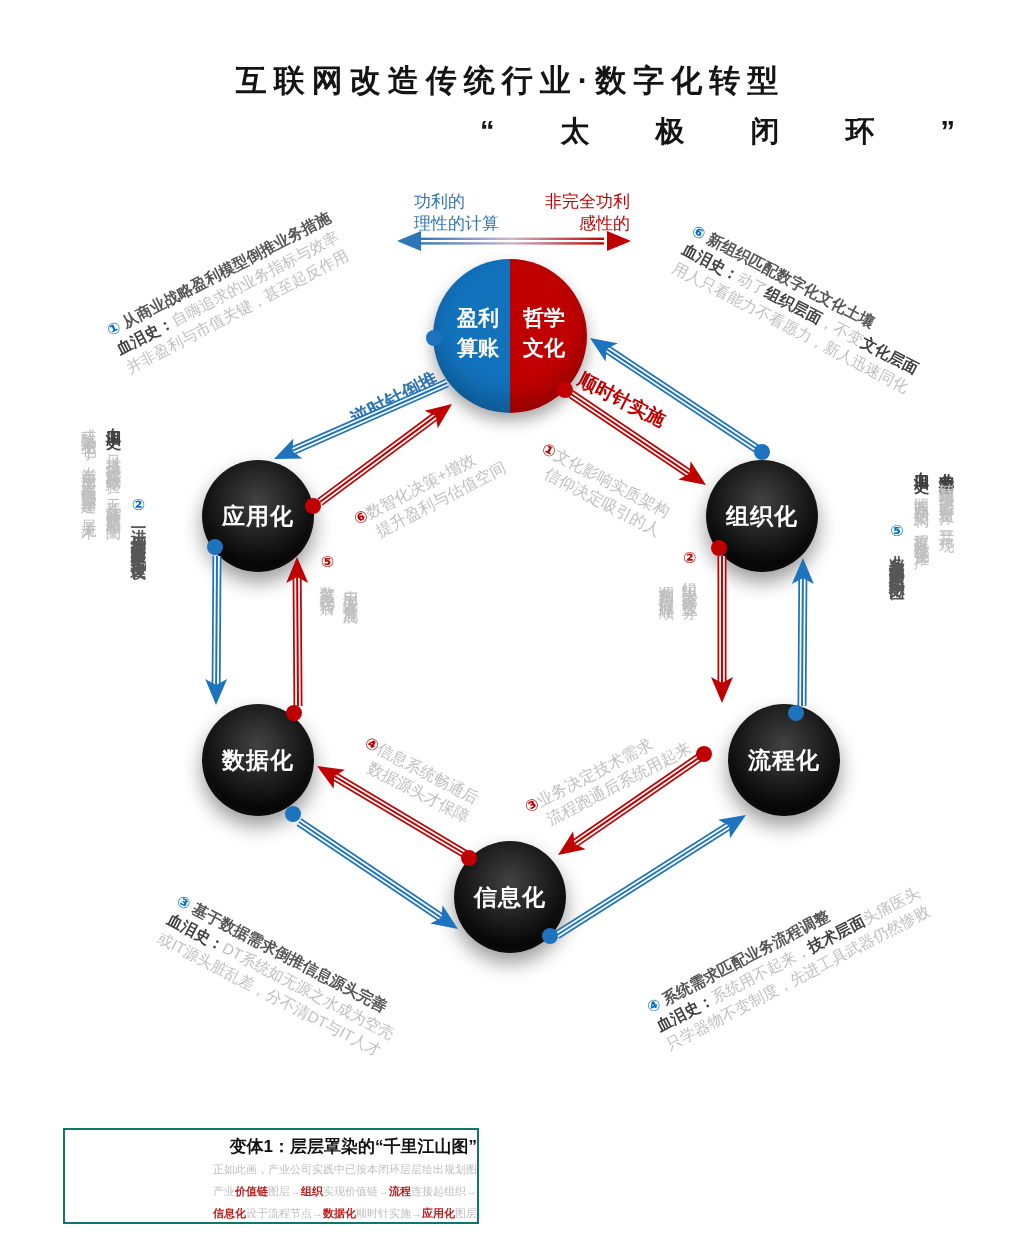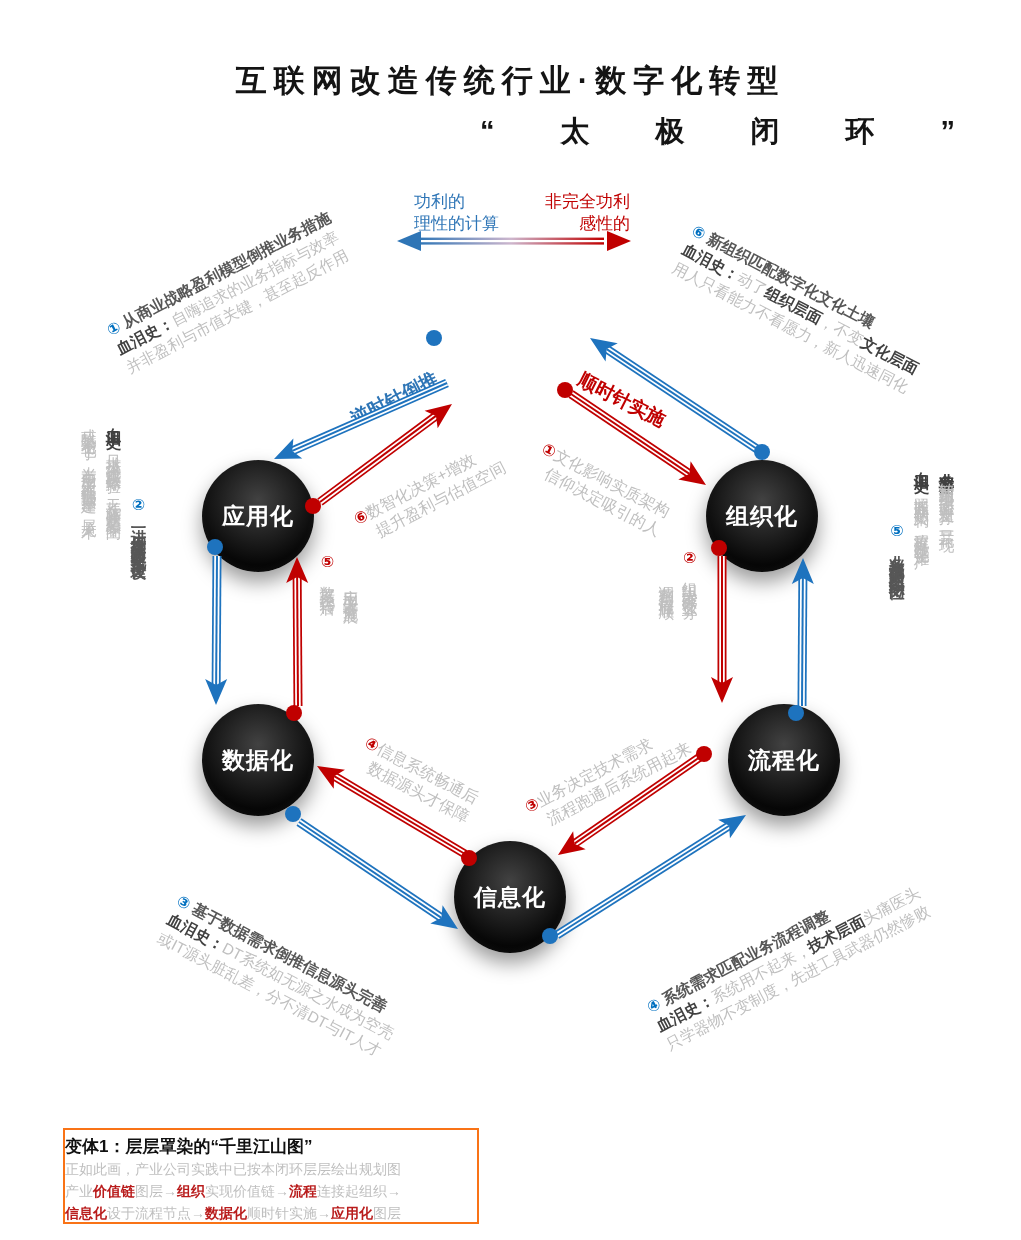--- a/index.html
+++ b/index.html
@@ -56,25 +56,25 @@
          letter-spacing:2.5px;color:#BFBFBF;z-index:3;}
   .i2{left:655px;top:549px;} .i5{left:316px;top:553px;}
   .vcol{display:block;}
   .pt24{padding-top:24px;}
   
   .sidev{position:absolute;writing-mode:vertical-rl;font-size:15.5px;line-height:1.6;
          letter-spacing:2.5px;color:#BFBFBF;z-index:3;}
   .s-left{left:76px;top:416px;} .s-right{left:884px;top:460px;}
   .pt80{padding-top:80px;} .pt62{padding-top:62px;}
   
-  .vbox{position:absolute;top:1128px;width:412px;height:92px;border:2px solid #f97316;
-        text-align:left;z-index:3;background:#fff;}
+  .vbox{position:absolute;top:1128px;width:412px;height:92px;border:2px solid #0f766e;
+        text-align:right;z-index:3;background:#fff;}
   .vb1{left:63px;} .vb2{left:544px;}
   .vt{font-size:17px;font-weight:bold;color:#111;margin-top:5px;}
-  .vl{font-size:14px;line-height:22px;color:#BFBFBF;white-space:nowrap;}
+  .vl{font-size:11px;line-height:22px;color:#BFBFBF;white-space:nowrap;}
   .vl .b{color:#b91c1c;font-weight:bold;}
 </style>
 </head>
 <body>
 
 <div class="stage">
 
   <div class="title1">互联网改造传统行业·数字化转型</div>
   <div class="title2">“太极闭环”</div>
 
@@ -83,20 +83,30 @@
     <div>理性的计算</div>
   </div>
   <div class="spec-right">
     <div>非完全功利</div>
     <div>感性的</div>
   </div>
 
   <div class="flowlab ccw">逆时针倒推</div>
   <div class="flowlab cw">顺时针实施</div>
 
+  <div class="node taichi">
+    <div class="half hl">
+      <div>盈利</div>
+        <div>算账</div>
+    </div>
+    <div class="half hr">
+      <div>哲学</div>
+        <div>文化</div>
+    </div>
+  </div>
   <div class="node nblack n-app">应用化</div>
   <div class="node nblack n-org">组织化</div>
   <div class="node nblack n-data">数据化</div>
   <div class="node nblack n-proc">流程化</div>
   <div class="node nblack n-info">信息化</div>
 
   <svg class="arrows" width="1021" height="1240">
     <defs>
       <linearGradient id="sg" x1="0" y1="0" x2="1" y2="0">
         <stop offset="0" stop-color="#2E75B6"></stop>

